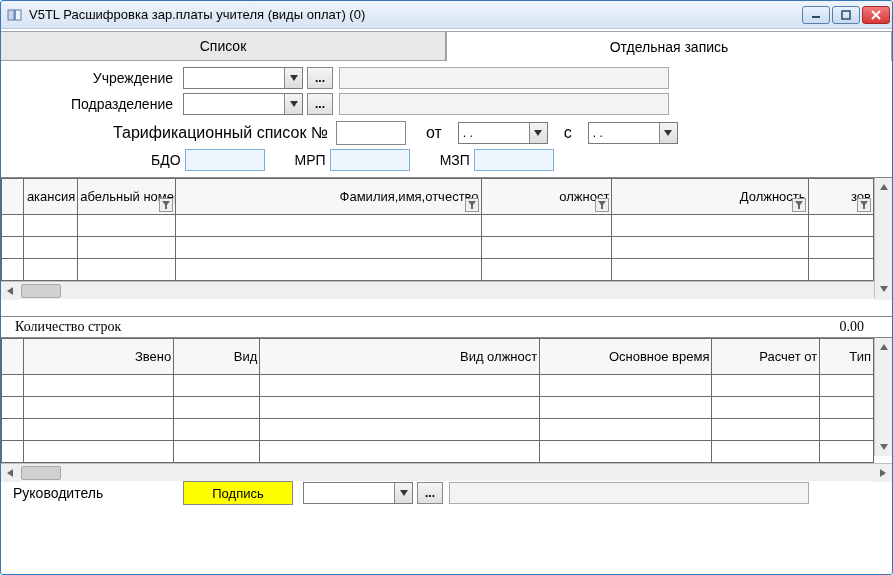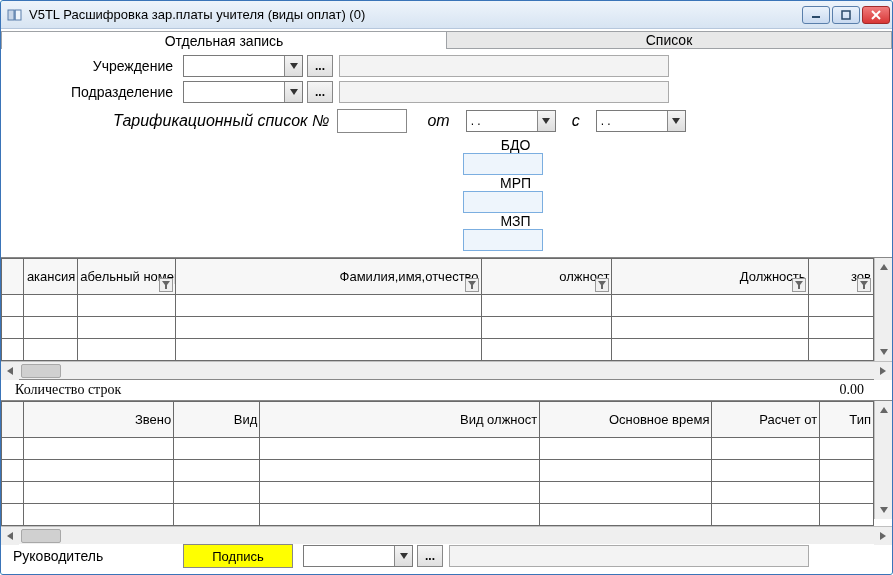--- a/index.html
+++ b/index.html
@@ -144,42 +144,41 @@
     background: #f3f3f3;
     display: inline-block;
   }
   .readonly-box.long { width: 330px; margin-left:6px;}
   .tariff-row {
     display: flex;
     align-items: center;
     margin: 6px 0 4px 100px;
     font-size: 16px;
   }
-  .tariff-row .lab { margin-right: 8px; font-style: italic; }
+  .tariff-row .lab { margin-right: 8px; }
   .tariff-row .nobox {
     width: 70px; height: 24px;
     border: 1px solid #888; background: #fff;
     margin-right: 20px;
   }
   .date-combo {
     width: 90px;
   }
   .value-box {
     width: 80px; height: 22px;
     border: 1px solid #7baee0;
     background: #eef5fc;
     margin: 0 12px 0 4px;
     display: inline-block;
   }
   .small-row {
     display:flex;
     align-items:center;
     margin: 2px 0 4px 120px;
     font-size: 14px;
-    flex-direction: column;
   }
   .small-row span.lab { margin-left: 18px; }
   
   .grid-wrap {
     position: relative;
     border-top: 1px solid #888;
     border-bottom: 1px solid #888;
     border-left: 0;
     margin: 0;
     display: flex;
@@ -308,22 +307,22 @@
       <svg width="10" height="10">
         <line x1="1" y1="1" x2="9" y2="9" stroke="#fff" stroke-width="2"></line>
         <line x1="9" y1="1" x2="1" y2="9" stroke="#fff" stroke-width="2"></line>
       </svg>
     </span>
   </div>
 
   <div class="content">
 
     <div class="tabs">
+      <div class="tab inactive">Список</div>
       <div class="tab active">Отдельная запись</div>
-      <div class="tab inactive">Список</div>
     </div>
 
     <div class="form-area">
 
       <div class="row">
         <div class="lbl w120">Учреждение</div>
         <div class="combo" style="width:120px">
           <div class="combo-text"></div>
           <div class="combo-btn">
             <svg width="8" height="6">

